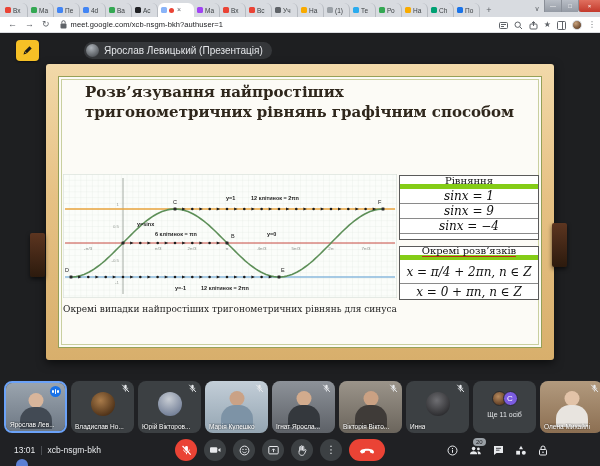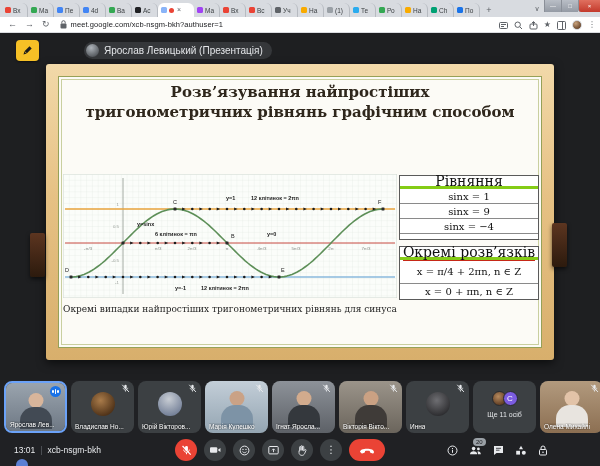--- a/index.html
+++ b/index.html
@@ -33,31 +33,31 @@
   .stage{position:absolute;left:0;top:33px;width:600px;height:347px;background:#1e1f21;}
   .annotate-btn{position:absolute;left:16px;top:7px;width:23px;height:21px;border-radius:4px;background:#f6c026;display:flex;align-items:center;justify-content:center;box-shadow:0 1px 2px rgba(0,0,0,.5);}
   .presenter-pill{position:absolute;left:84px;top:9px;height:17px;border-radius:9px;background:#35373a;display:flex;align-items:center;gap:5px;padding:0 9px 0 2px;}
   .presenter-avatar{width:13px;height:13px;border-radius:50%;background:radial-gradient(circle at 40% 30%,#aeb4ba,#55595e 75%);}
   .presenter-name{font-size:10px;color:#e3e5e8;}
 
   .slide{position:absolute;left:46px;top:31px;width:508px;height:296px;border-radius:3px;
     background:linear-gradient(180deg,#f2d9a9 0%,#e6c184 45%,#d8af6c 100%);box-shadow:0 3px 10px rgba(0,0,0,.6);}
   .slide-inner{position:absolute;left:12px;top:12px;right:12px;bottom:12px;background:#fcfbf6;
     border:1px solid #96a158;box-shadow:inset 0 0 0 2px #fcfbf6, inset 0 0 0 3px #c9cf9f;}
-  .slide-title{margin-top:6px;padding:0 26px;text-align:center;font-family:"DejaVu Serif",serif;font-weight:bold;
+  .slide-title{margin-top:6px;padding:0 26px;font-family:"DejaVu Serif",serif;font-weight:bold;
     font-size:15px;line-height:1.3;color:#2f271c;}
   .graph-wrap{position:absolute;left:4px;top:97px;width:334px;height:124px;}
   .caption{position:absolute;left:4px;top:227px;width:334px;text-align:center;font-family:"DejaVu Serif",serif;font-size:9px;color:#1f1f1f;}
 
   .tables{position:absolute;left:340px;top:98px;width:140px;font-family:"DejaVu Serif",serif;}
   .tbl{border:1px solid #5a5a5a;background:#fff;}
   .tbl + .tbl{margin-top:6px;}
-  .tbl-h{height:13px;border-bottom:3px solid #84cc16;display:flex;align-items:center;justify-content:center;font-size:14px;color:#111;}
+  .tbl-h{height:13px;border-bottom:5px solid #84cc16;display:flex;align-items:center;justify-content:center;font-size:10px;color:#111;}
   .tbl-h.red u, .red-underline{text-decoration:none;border-bottom:1px solid #c62817;}
-  .tbl-r{height:15px;border-bottom:1px solid #8a8a8a;display:flex;align-items:center;justify-content:center;font-size:10px;color:#111;}
+  .tbl-r{height:15px;border-bottom:1px solid #8a8a8a;display:flex;align-items:center;justify-content:center;font-size:12px;font-style:italic;color:#111;}
   .tbl-r:last-child{border-bottom:none;}
   .tbl-r.tall{height:24px;}
   .tbl .pad{height:5px;}
 
   .bookend{position:absolute;width:15px;height:44px;border-radius:2px;background:linear-gradient(180deg,#5c3520,#2c1a0d);box-shadow:0 2px 4px rgba(0,0,0,.6);}
   .bookend.left{left:-16px;top:169px;}
   .bookend.right{right:-13px;top:159px;}
 
   
   .filmstrip{position:absolute;left:0;top:381px;width:600px;height:52px;}

